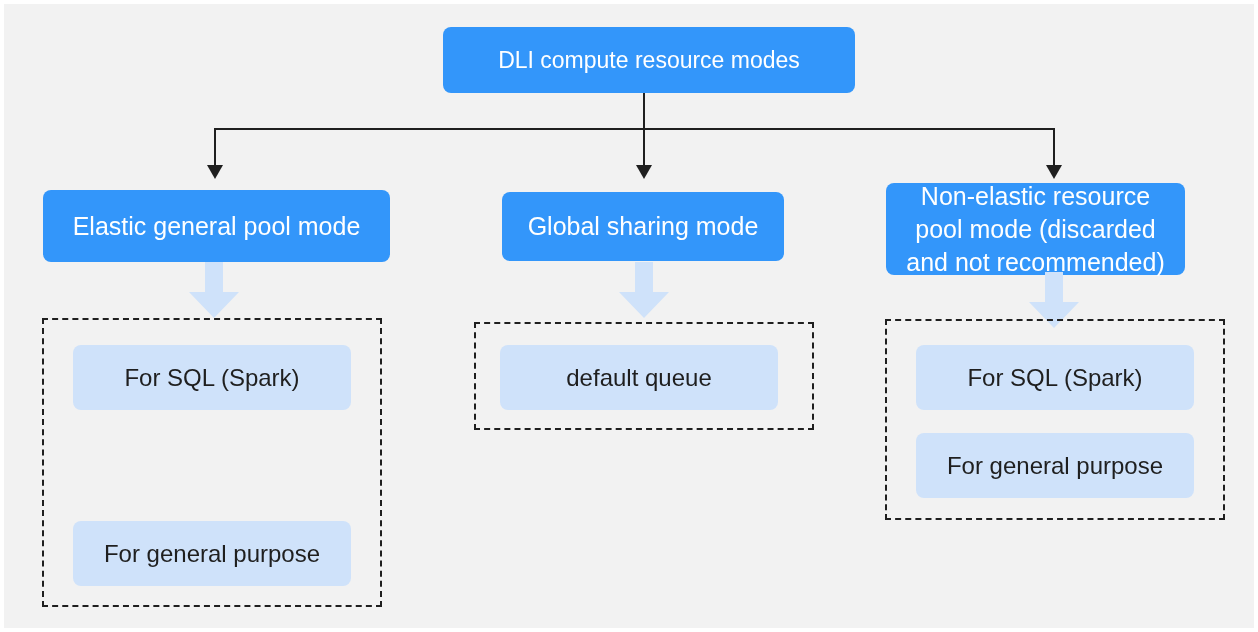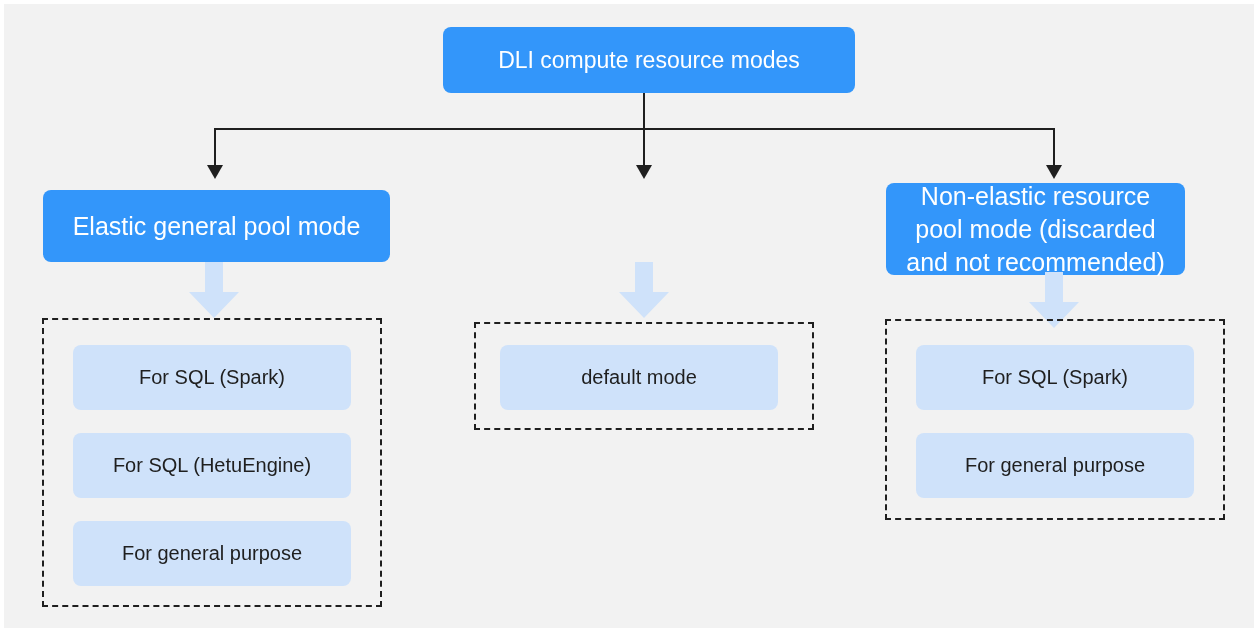--- a/index.html
+++ b/index.html
@@ -89,21 +89,21 @@
   .grp-left  { left: 38px;  top: 314px; width: 340px; height: 289px; }
   .grp-mid   { left: 470px; top: 318px; width: 340px; height: 108px; }
   .grp-right { left: 881px; top: 315px; width: 340px; height: 201px; }
 
   
   .chip {
     position: absolute;
     background: #cfe2fa;
     border-radius: 8px;
     color: #1f1f1f;
-    font-size: 20px;
+    font-size: 24px;
     display: flex;
     align-items: center;
     justify-content: center;
     text-align: center;
     box-sizing: border-box;
     padding: 2px 8px;
   }
   .chip-w-side { width: 278px; height: 65px; }
   .chip-w-mid  { width: 278px; height: 65px; }
 
@@ -132,20 +132,23 @@
   <div class="conn conn-v-right"></div>
 
   <div class="arrowhead ah-left"></div>
   <div class="arrowhead ah-mid"></div>
   <div class="arrowhead ah-right"></div>
 
   <div class="node node-mode node-left">
     <span>Elastic general pool mode</span>
   </div>
 
+  <div class="node node-mode node-mid">
+    <span>Global sharing mode</span>
+  </div>
 
   <div class="node node-mode node-right">
     <span>Non-elastic resource pool mode (discarded and not recommended)</span>
   </div>
 
   <div class="block-arrow ba-left">
     <svg viewBox="0 0 58 58" xmlns="http://www.w3.org/2000/svg" aria-hidden="true">
       <polygon points="20,0 38,0 38,30 54,30 29,56 4,30 20,30" fill="#cfe2fa"></polygon>
     </svg>
   </div>
@@ -160,29 +163,26 @@
     </svg>
   </div>
 
   <div class="group grp-left"></div>
   <div class="group grp-mid"></div>
   <div class="group grp-right"></div>
 
   <div class="chip chip-w-side cl-0">
     <span>For SQL (Spark)</span>
   </div>
-  <div class="chip chip-w-side cl-1">
-    <span>For SQL (HetuEngine)</span>
-  </div>
   <div class="chip chip-w-side cl-2">
     <span>For general purpose</span>
   </div>
 
   <div class="chip chip-w-mid cm-0">
-    <span>default mode</span>
+    <span>default queue</span>
   </div>
 
   <div class="chip chip-w-side cr-0">
     <span>For SQL (Spark)</span>
   </div>
   <div class="chip chip-w-side cr-1">
     <span>For general purpose</span>
   </div>
 
 </div>

